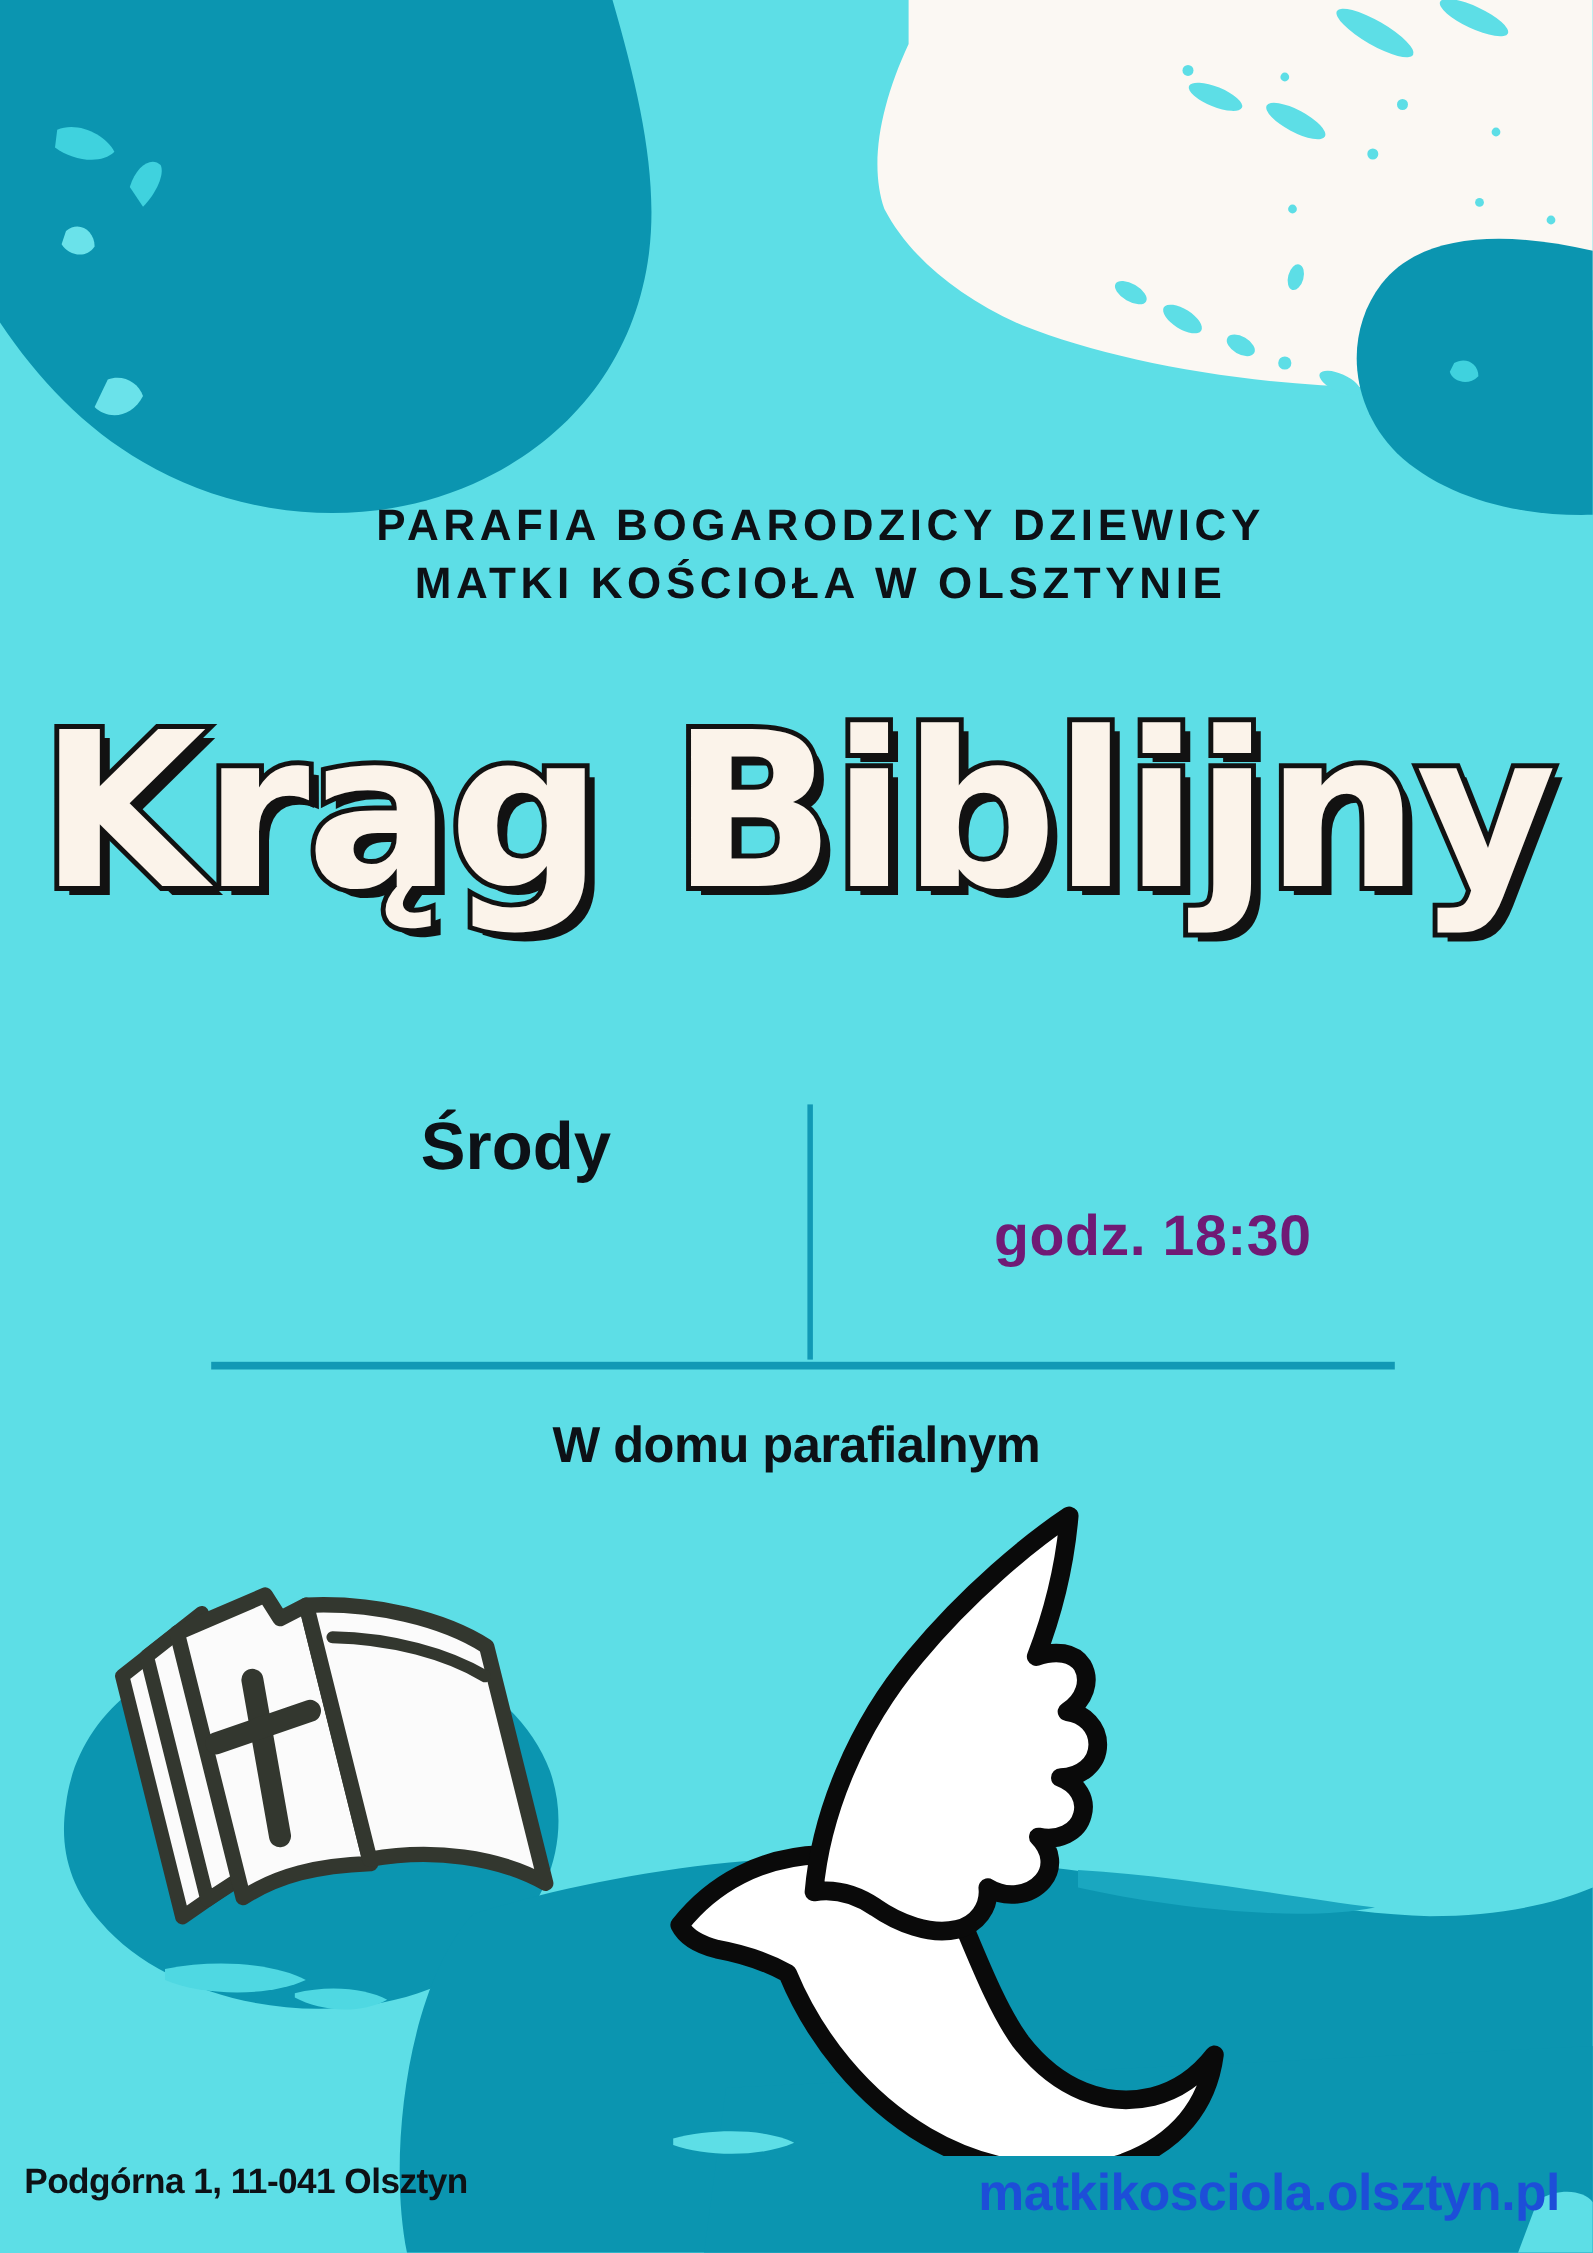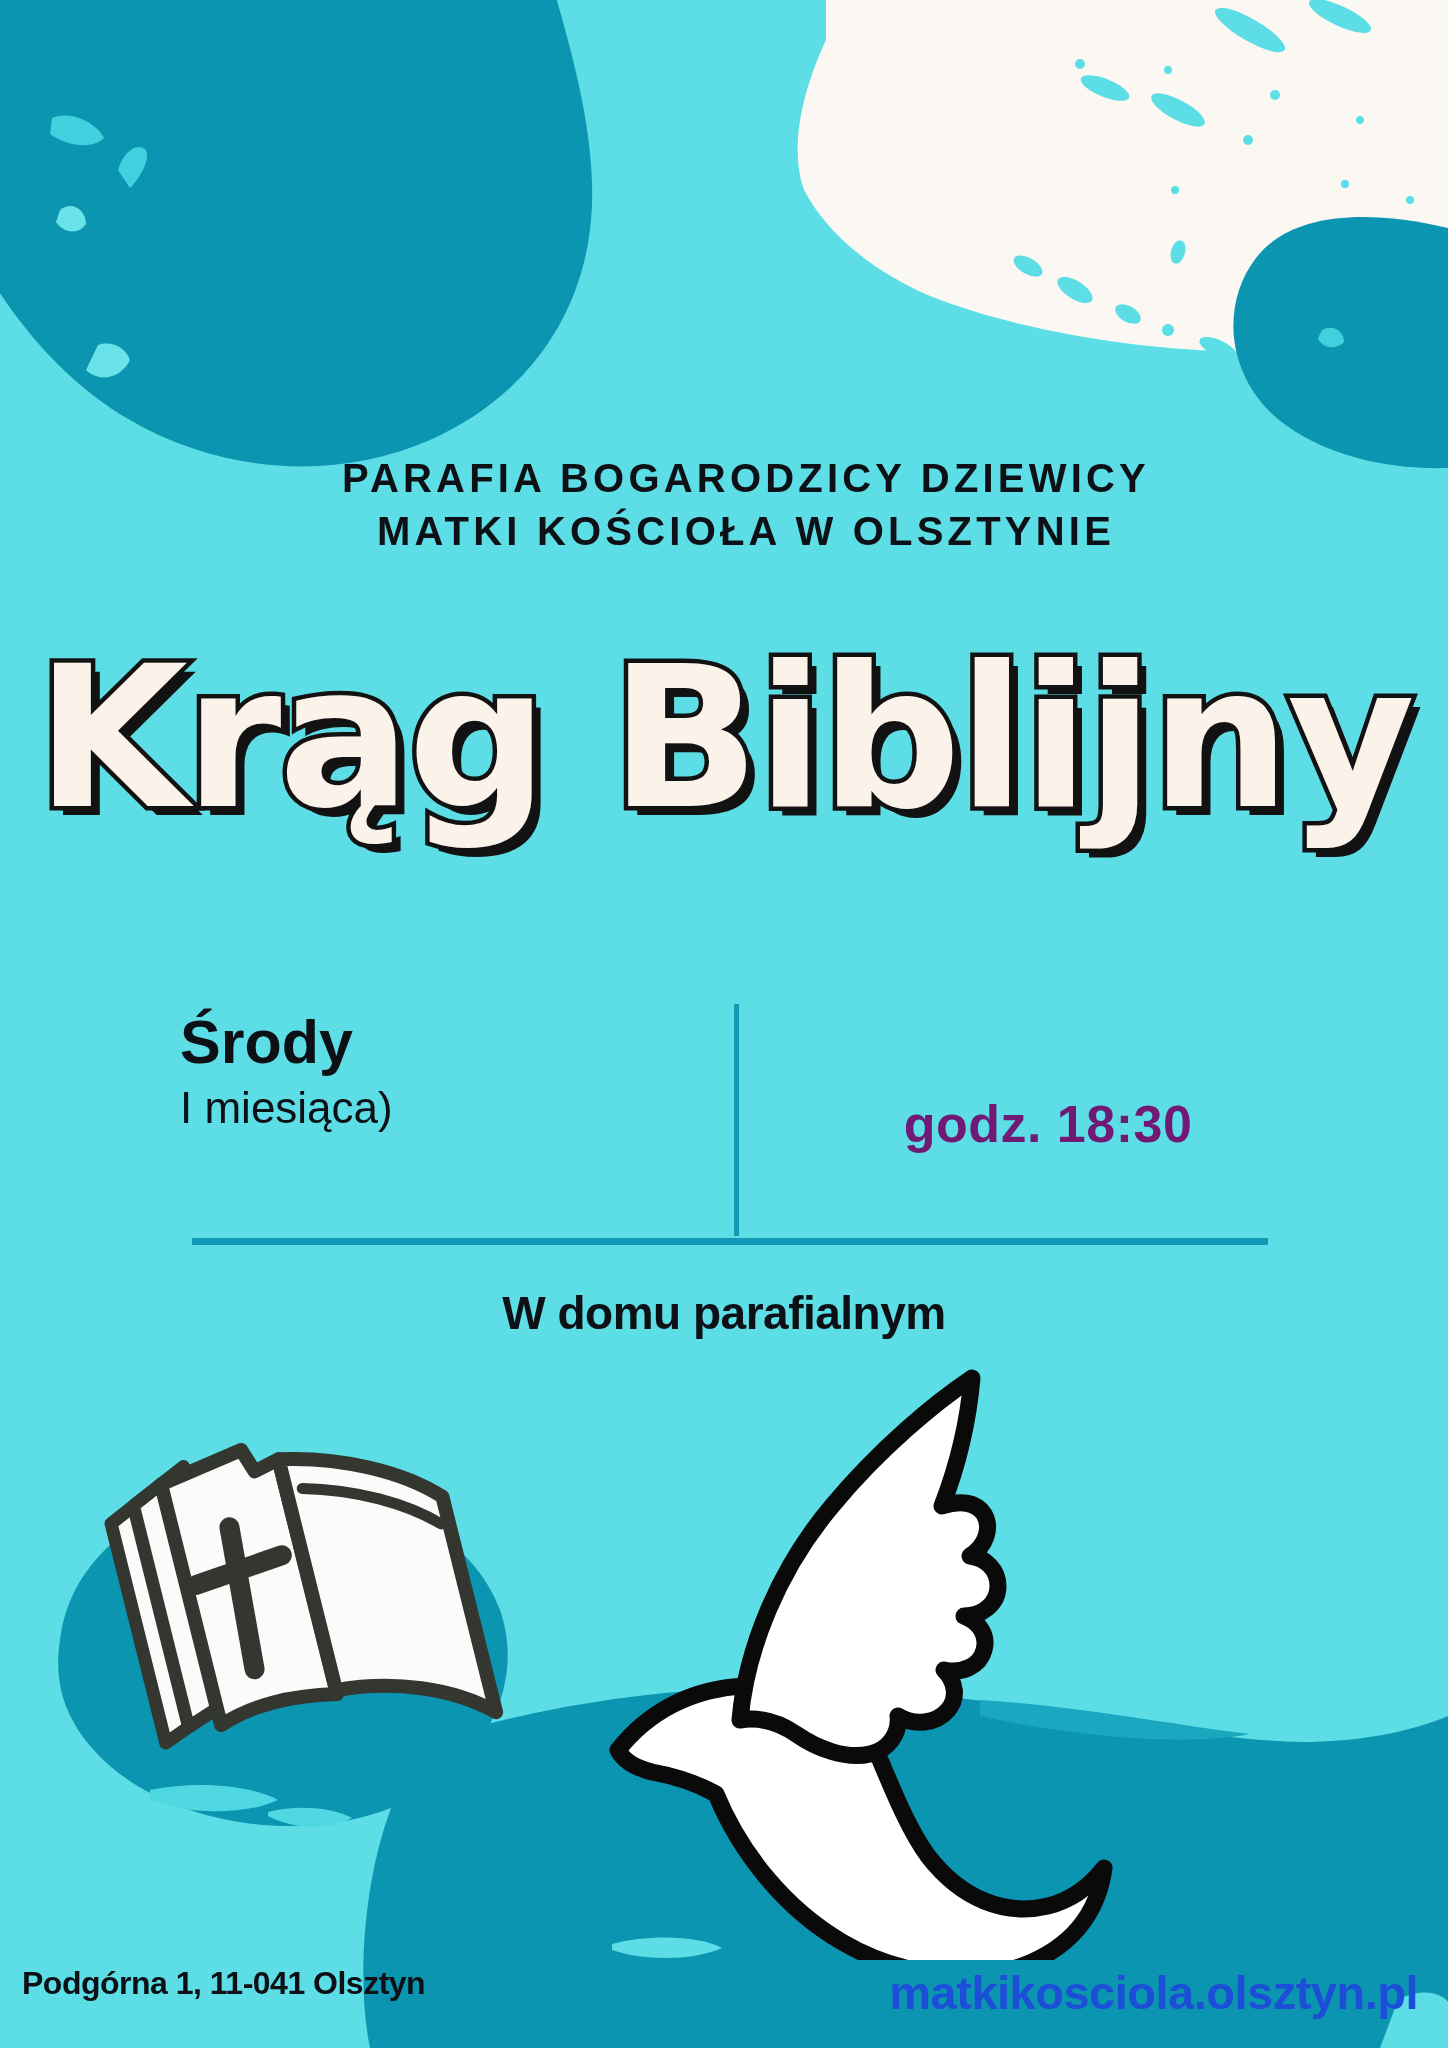--- a/index.html
+++ b/index.html
@@ -45,21 +45,21 @@
     color:#fbf3ea;
     -webkit-text-stroke:9px #121212;
     paint-order:stroke fill;
     text-shadow:9px 9px 0 #121212;
   }
 
   .schedule{
     position:absolute;left:180px;top:1010px;width:1088px;height:250px;
   }
   .sched-left{
-    position:absolute;left:0;top:0;width:578px;text-align:left;color:#0d1116;
+    position:absolute;left:0;top:0;width:578px;text-align:center;color:#0d1116;
   }
   .day{
     font-weight:bold;font-size:61px;letter-spacing:0px;line-height:1.05;
   }
   .day-note{
     font-size:44px;line-height:1.18;margin-top:8px;font-weight:400;
   }
   .sched-right{
     position:absolute;left:624px;top:84px;width:488px;text-align:center;color:#701a75;
   }
@@ -159,21 +159,20 @@
   </div>
 
   <div class="title-wrap">
     <span class="title">Krąg Biblijny</span>
   </div>
 
   <div class="schedule">
     <div class="sched-left">
       <div class="day">Środy</div>
       <div class="day-note">
-        <div>I miesiąca)</div>
       </div>
     </div>
     <div class="vline"></div>
     <div class="sched-right">
       <div class="time">godz. 18:30</div>
     </div>
     <div class="hline"></div>
   </div>
 
   <div class="venue">W domu parafialnym</div>

